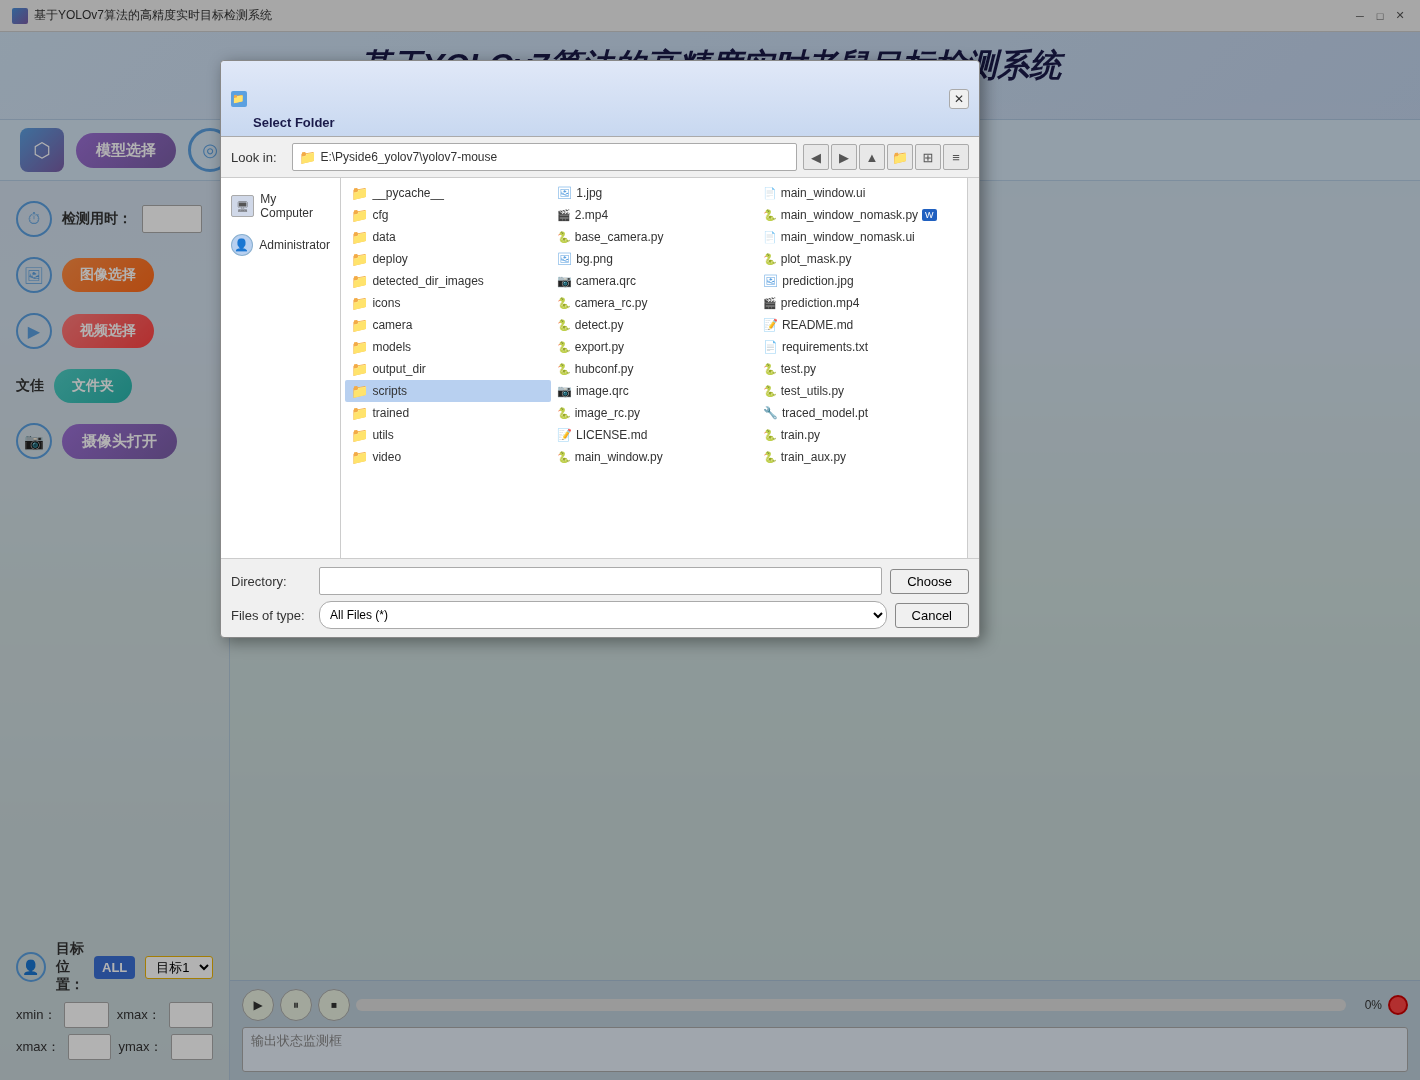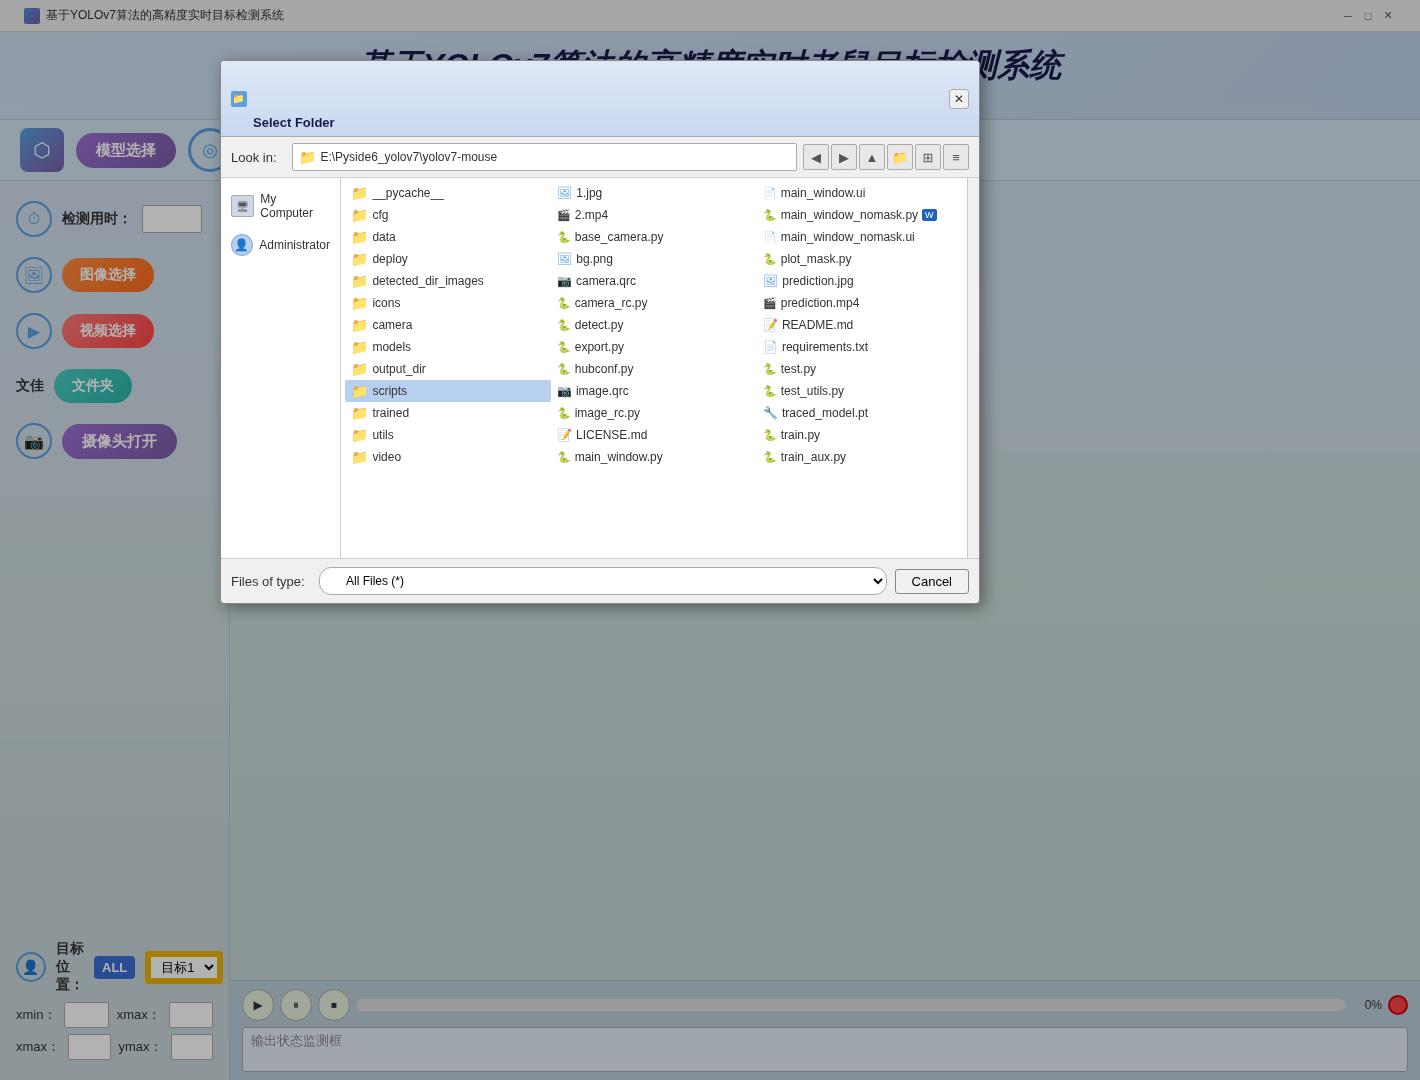--- a/index.html
+++ b/index.html
@@ -29,21 +29,21 @@
       display: flex;
       flex-direction: column;
     }
 
     
     .title-bar {
       background: #f0f0f0;
       height: 32px;
       display: flex;
       align-items: center;
-      padding: 0 24px;
+      padding: 0 12px;
       border-bottom: 1px solid #ccc;
       font-size: 12px;
       color: #333;
     }
     .title-bar-icon {
       width: 16px; height: 16px; margin-right: 6px;
       background: linear-gradient(135deg, #4a90d9, #7b5ea7);
       border-radius: 2px;
       display: inline-block;
     }
@@ -216,21 +216,21 @@
     }
     .target-row {
       display: flex; align-items: center; gap: 10px; margin-bottom: 8px;
     }
     .all-btn {
       background: #3a6fd4;
       color: white; border: none; border-radius: 4px;
       padding: 4px 8px; font-size: 13px; font-weight: bold; cursor: pointer;
     }
     .target-select {
-      border: 6px solid #eab308; border-radius: 3px; padding: 2px 6px;
+      border: 1px solid #eab308; border-radius: 3px; padding: 2px 6px;
       font-size: 13px; background: white;
     }
     .coord-row {
       display: flex; align-items: center; gap: 8px; margin-top: 6px;
       font-size: 13px; color: #333;
     }
     .coord-input {
       width: 80px; height: 26px;
       border: 1px solid #aaa; background: white; border-radius: 2px;
     }
@@ -456,21 +456,21 @@
       border: 1px solid #888;
       border-radius: 3px;
       padding: 4px 16px;
       font-size: 13px;
       cursor: pointer;
       min-width: 70px;
     }
     .footer-select {
       flex: 1; height: 28px;
       border: 1px solid #aaa; border-radius: 12px;
-      padding: 0 22px; font-size: 12px;
+      padding: 0 6px; font-size: 12px;
       background: white; cursor: pointer;
     }
   </style>
 </head>
 <body>
 
 <div class="bg-landscape"></div>
 
 <div class="main-window">
 
@@ -793,20 +793,25 @@
           </div>
 
         </div>
       </div>
 
       <div class="dialog-scrollbar"></div>
     </div>
 
     <div class="dialog-footer">
       <div class="footer-row">
+        <span class="footer-label">Directory:</span>
+        <input class="footer-input" type="text" style="">
+        <button class="btn-choose">Choose</button>
+      </div>
+      <div class="footer-row">
         <span class="footer-label">Files of type:</span>
         <select class="footer-select">
           <option>All Files (*)</option>
         </select>
         <button class="btn-cancel">Cancel</button>
       </div>
     </div>
 
   </div>
 </div>

